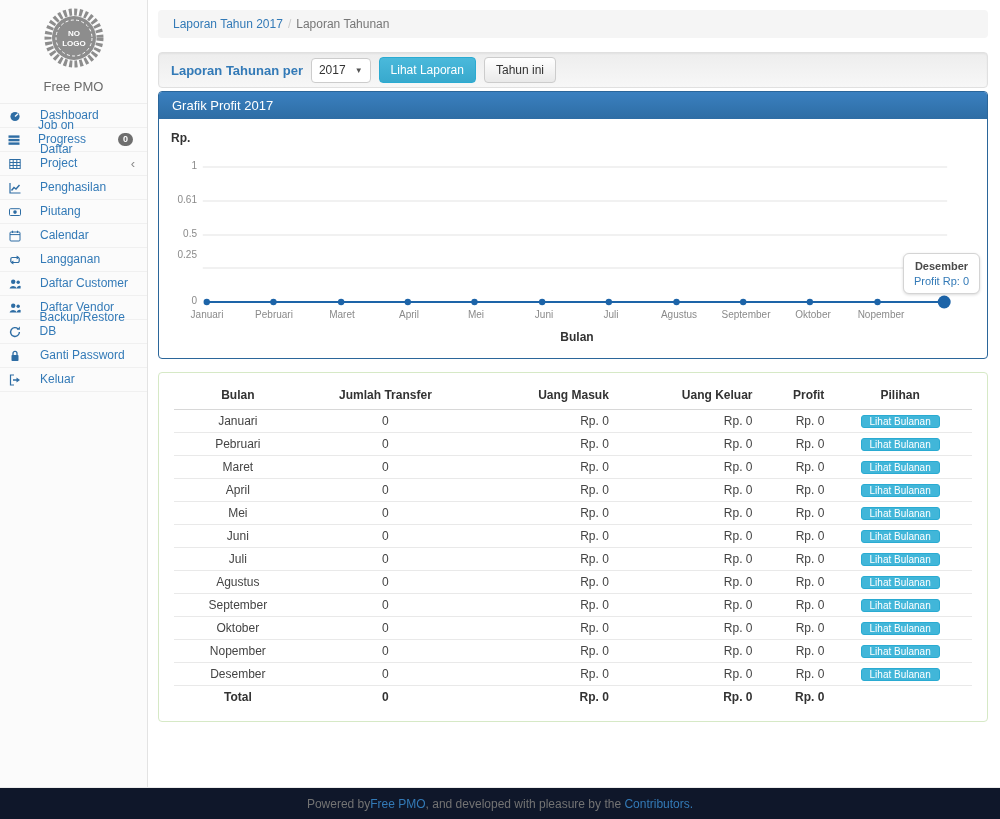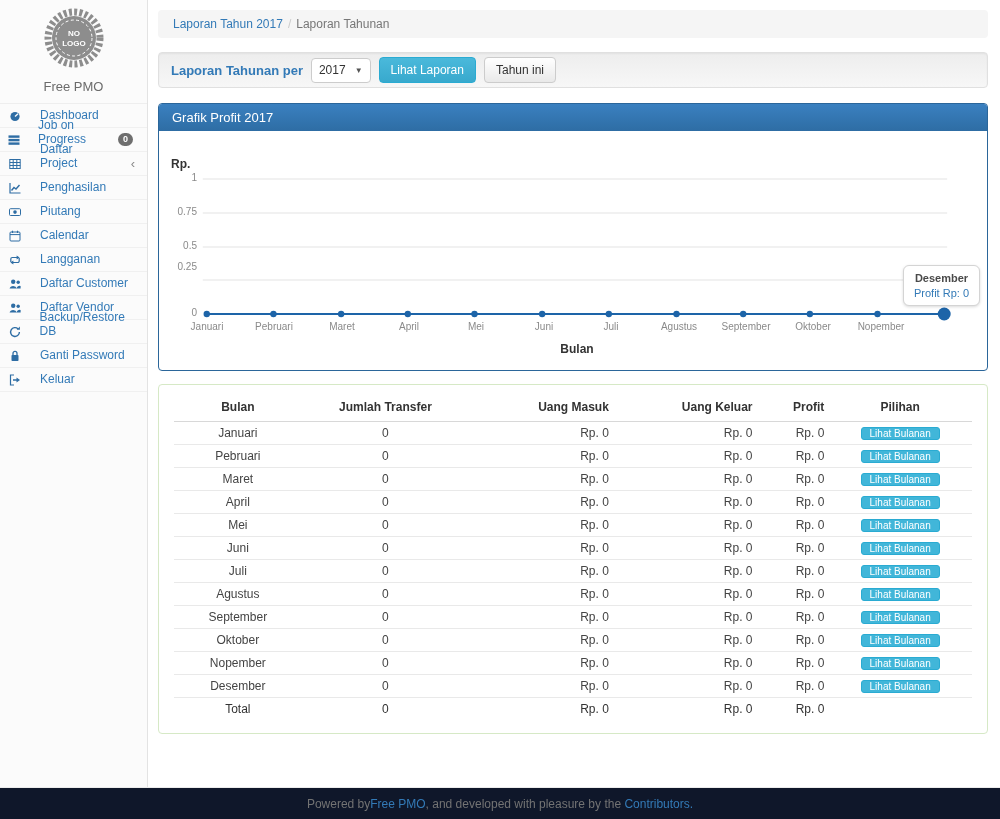--- a/index.html
+++ b/index.html
@@ -37,21 +37,21 @@
   .breadcrumb {
     background:#f5f5f5; border-radius:4px; padding:7px 15px;
     font-size:12px; margin-bottom:14px; color:#777;
   }
   .breadcrumb a { color:#337ab7; text-decoration:none; cursor:pointer; }
   .crumb-sep { color:#ccc; margin:0 5px; }
 
   .well {
     background:linear-gradient(#ededed,#f7f7f7); border:1px solid #e0e0e0;
     border-radius:4px; padding:5px 12px; display:flex; align-items:center;
-    gap:8px; margin-bottom:15px; box-shadow:inset 0 1px 2px rgba(0,0,0,.05);
+    gap:8px; margin-bottom:3px; box-shadow:inset 0 1px 2px rgba(0,0,0,.05);
     height:36px;
   }
   .well-label { color:#337ab7; font-weight:bold; font-size:13px; }
   .yselect {
     background:#fff; border:1px solid #ccc; border-radius:4px;
     padding:3px 7px; font-size:12px; color:#333; height:25px;
     display:flex; align-items:center; gap:9px; cursor:pointer;
   }
   .yselect .caret { font-size:8px; color:#555; }
   .btn {
@@ -70,21 +70,21 @@
   }
   .panel-success { border:1px solid #d6e9c6; }
   .panel-success > .p-heading {
     background:linear-gradient(#e3f1db,#d9ecce); color:#3c763d; font-size:13px;
     padding:8px 13px; border-bottom:1px solid #d6e9c6; border-radius:3px 3px 0 0;
   }
 
   
   .chart-body { position:relative; height:239px; }
   .chart-body svg.plot { position:absolute; left:0; top:0; width:100%; height:239px; }
-  .rp-label { position:absolute; left:12px; top:26px; font-weight:bold; font-size:12px; color:#333; }
+  .rp-label { position:absolute; left:12px; top:12px; font-weight:bold; font-size:12px; color:#333; }
   .ytick { position:absolute; width:30px; left:8px; text-align:right; font-size:10px; color:#8a8a8a; }
   .xtick { position:absolute; top:190px; transform:translateX(-50%); font-size:10px; color:#8a8a8a; white-space:nowrap; }
   .xaxis-title { position:absolute; top:211px; left:418px; transform:translateX(-50%); font-weight:bold; font-size:12px; color:#333; }
   .tooltip {
     position:absolute; left:744px; top:134px; background:#fff;
     border:1px solid #d4d4d4; border-radius:6px; padding:6px 10px;
     box-shadow:0 1px 3px rgba(0,0,0,.15); text-align:center; z-index:2;
   }
   .tooltip .tt-title { font-size:11px; font-weight:bold; color:#4a4a4a; }
   .tooltip .tt-value { font-size:11px; color:#337ab7; margin-top:3px; }
@@ -94,21 +94,21 @@
   table { width:100%; border-collapse:collapse; font-size:12px; color:#444; }
   thead th { padding:7px 4px; color:#333; border-bottom:1px solid #d8d8d8; font-size:12px; }
   tbody td { padding:4px 4px; border-top:1px solid #e9e9e9; height:23px; }
   tbody tr:first-child td { border-top:none; }
   .c-bulan { width:16%; text-align:center; }
   .c-jt    { width:21%; text-align:center; }
   .c-um    { width:18%; text-align:right; }
   .c-uk    { width:18%; text-align:right; }
   .c-pf    { width:9%;  text-align:right; }
   .c-pl    { width:18%; text-align:center; }
-  .total-row td { font-weight:normal; color:#333;margin-top:11px; }
+  .total-row td { font-weight:bold; color:#333;margin-top:11px; }
   .btn-xs {
     background:#41b6d9; border:1px solid #2aabd2; color:#fff;
     font-size:10px; padding:0 8px; border-radius:3px; cursor:pointer;
     font-family:"Liberation Sans", sans-serif;
   }
 
   
   .footer {
     width:1000px; height:32px; background:#0f172a; border-top:1px solid #ececec;
     display:flex; align-items:center; justify-content:center;
@@ -294,21 +294,21 @@
           <circle cx="385" cy="183" r="3.2" fill="#1d64a8"></circle>
           <circle cx="452" cy="183" r="3.2" fill="#1d64a8"></circle>
           <circle cx="520" cy="183" r="3.2" fill="#1d64a8"></circle>
           <circle cx="587" cy="183" r="3.2" fill="#1d64a8"></circle>
           <circle cx="654" cy="183" r="3.2" fill="#1d64a8"></circle>
           <circle cx="722" cy="183" r="3.2" fill="#1d64a8"></circle>
           <circle cx="789" cy="183" r="6.5" fill="#1d64a8"></circle>
         </svg>
 
         <span class="ytick" style="top:41px">1</span>
-        <span class="ytick" style="top:75px">0.75</span>
+        <span class="ytick" style="top:75px">0.61</span>
         <span class="ytick" style="top:109px">0.5</span>
         <span class="ytick" style="top:130px">0.25</span>
         <span class="ytick" style="top:176px">0</span>
 
         <span class="xtick" style="left:48px">Januari</span>
         <span class="xtick" style="left:115px">Pebruari</span>
         <span class="xtick" style="left:183px">Maret</span>
         <span class="xtick" style="left:250px">April</span>
         <span class="xtick" style="left:317px">Mei</span>
         <span class="xtick" style="left:385px">Juni</span>

